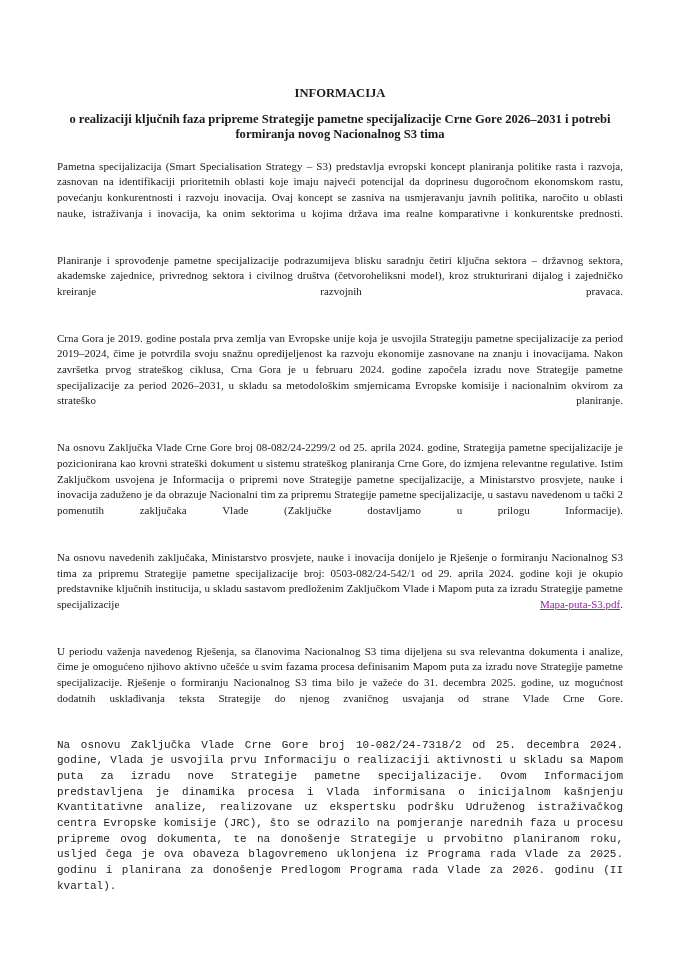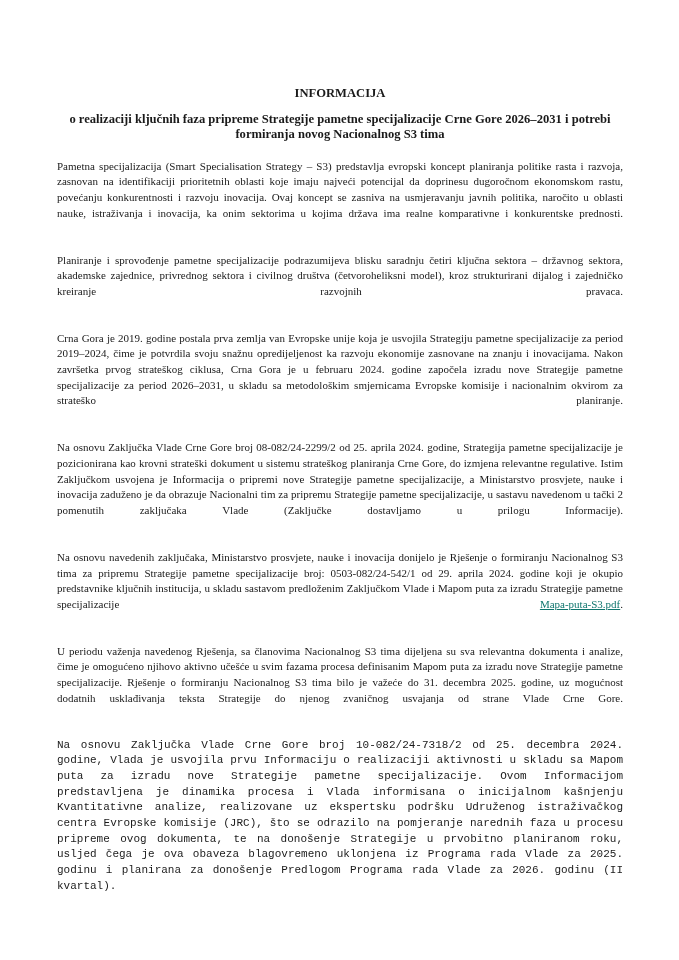--- a/index.html
+++ b/index.html
@@ -56,21 +56,21 @@
     text-justify: inter-word;
     font-size: 11px;
     line-height: 15.65px;
     hyphens: none;
   }
   p.para:last-child {
     margin-bottom: 0;
     font-family: Liberation Mono, monospace;
   }
   a.doc-link {
-    color: #0f766e;
+    color: #a21caf;
     text-decoration: underline;
     text-underline-offset: 1px;
   }
   
   p.para::after {
     content: "";
     display: inline-block;
     width: 100%;
   }
 </style>

